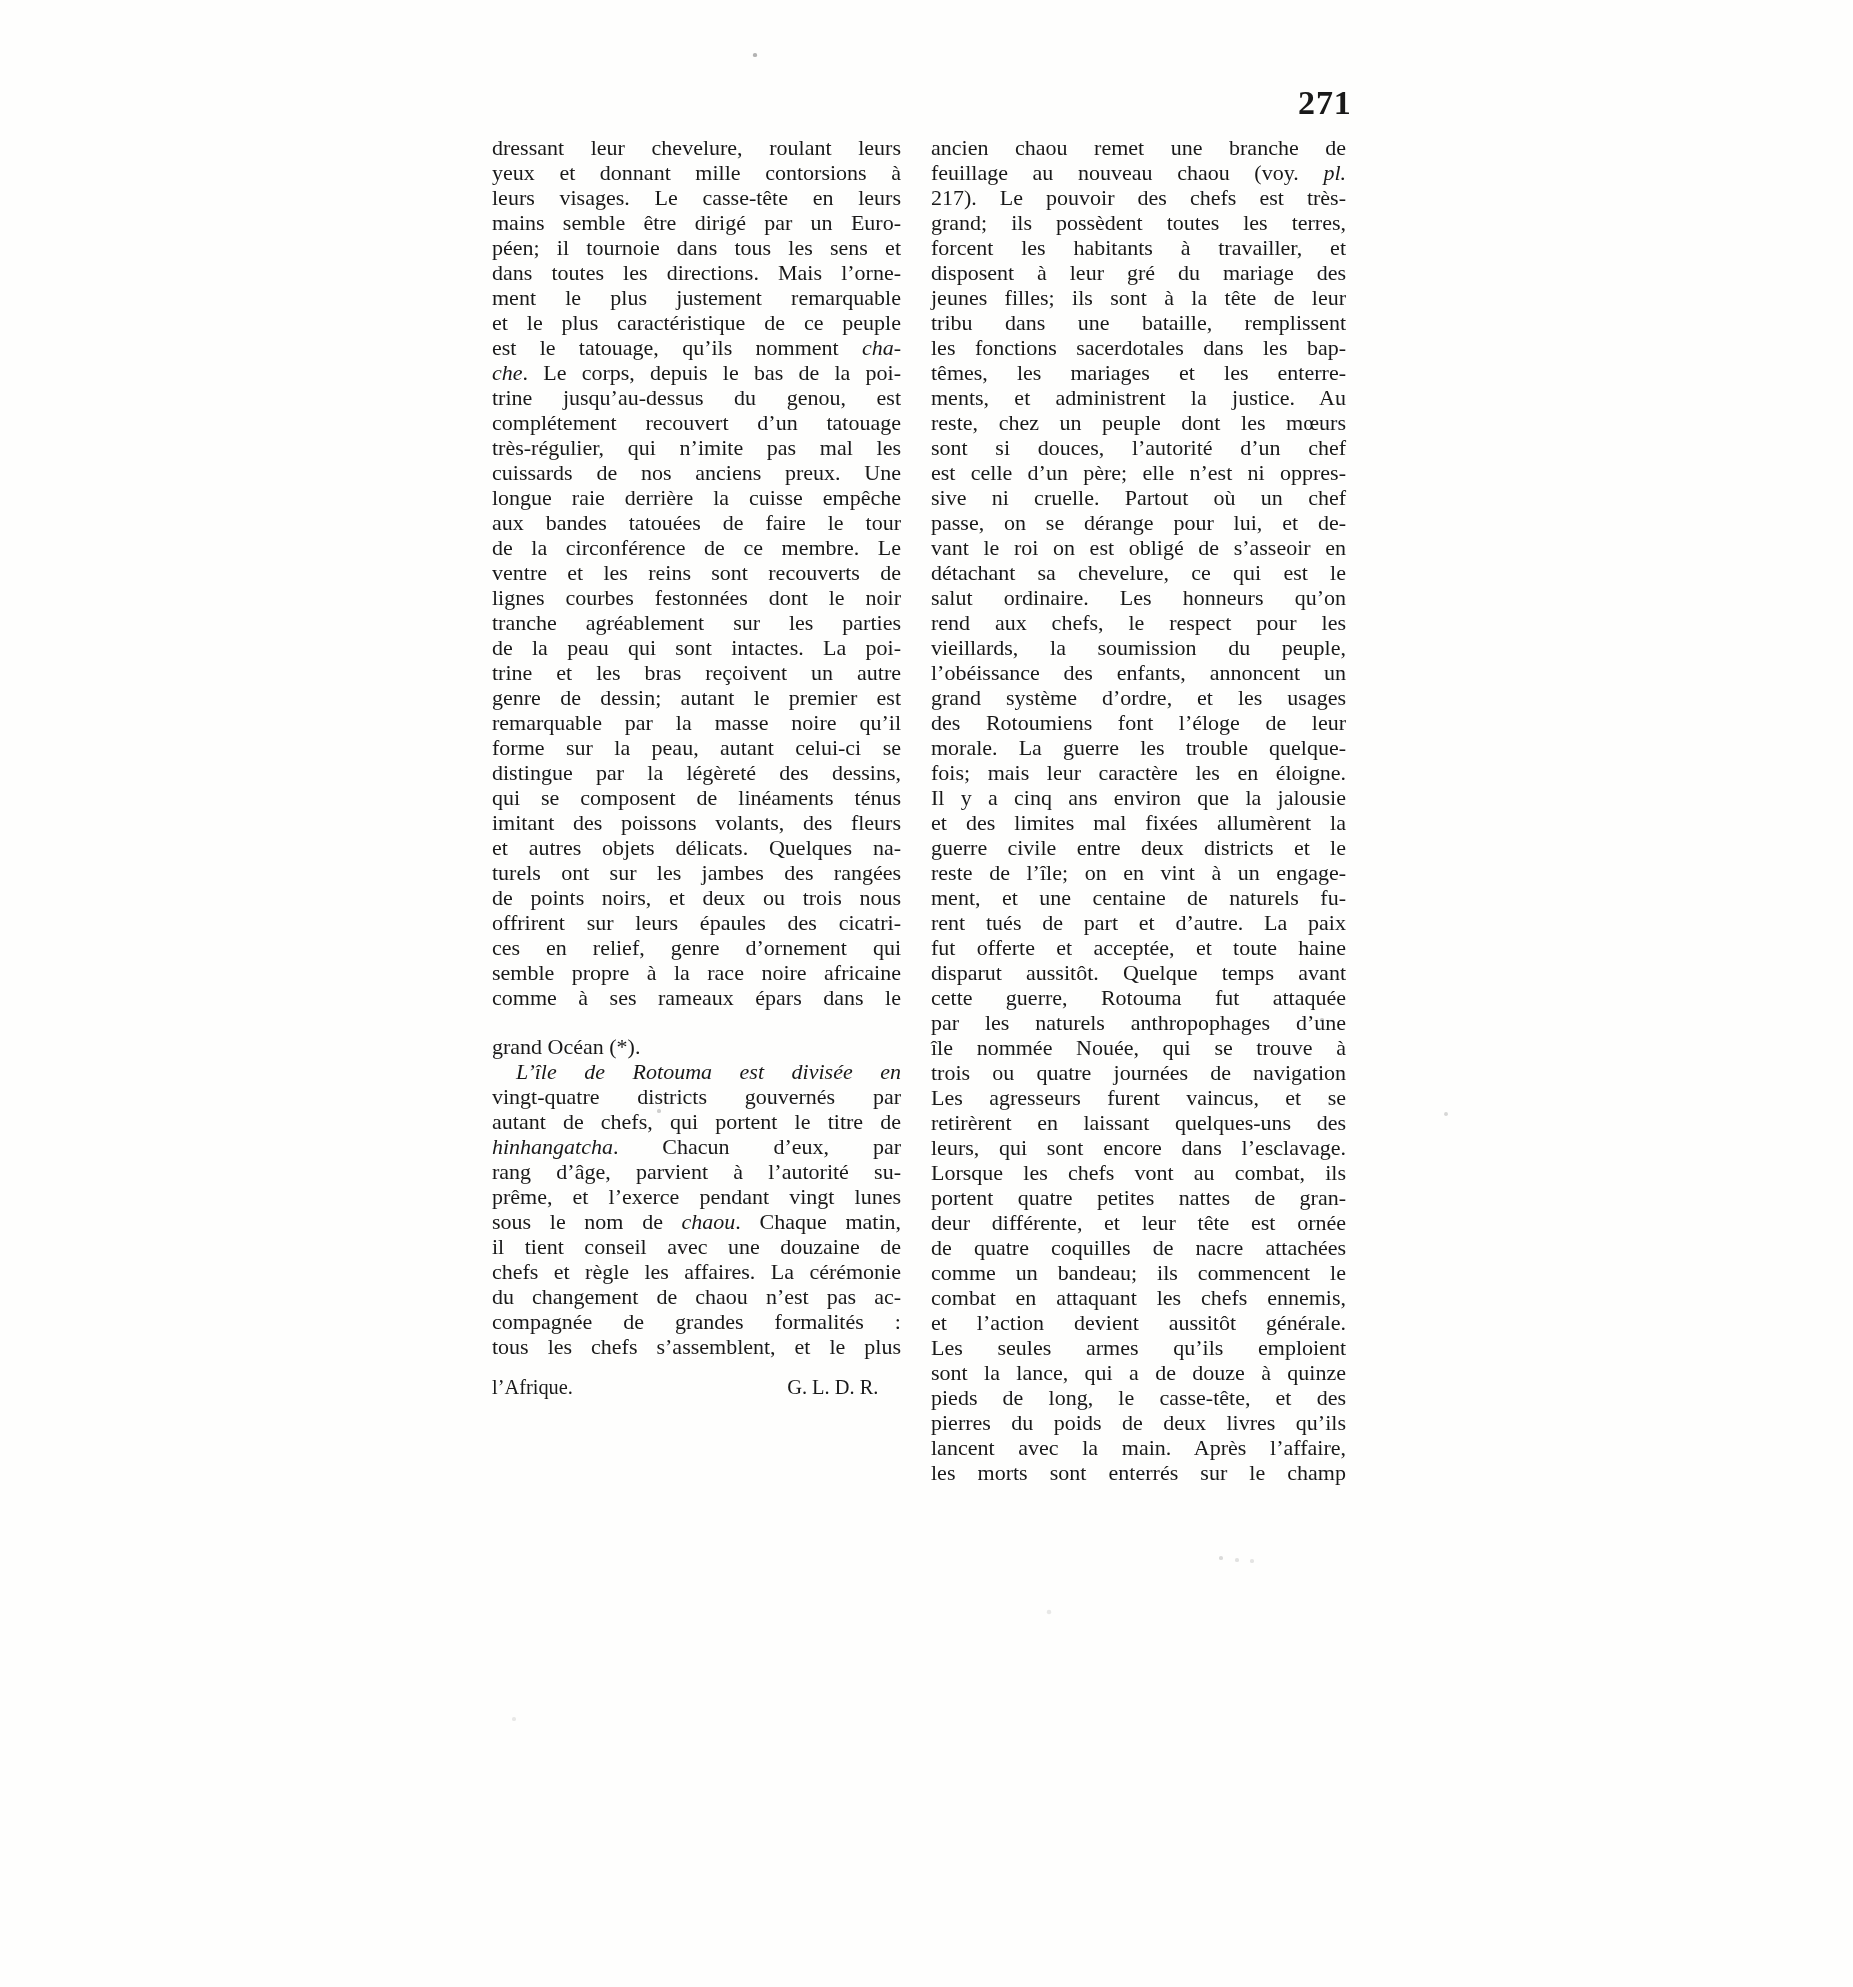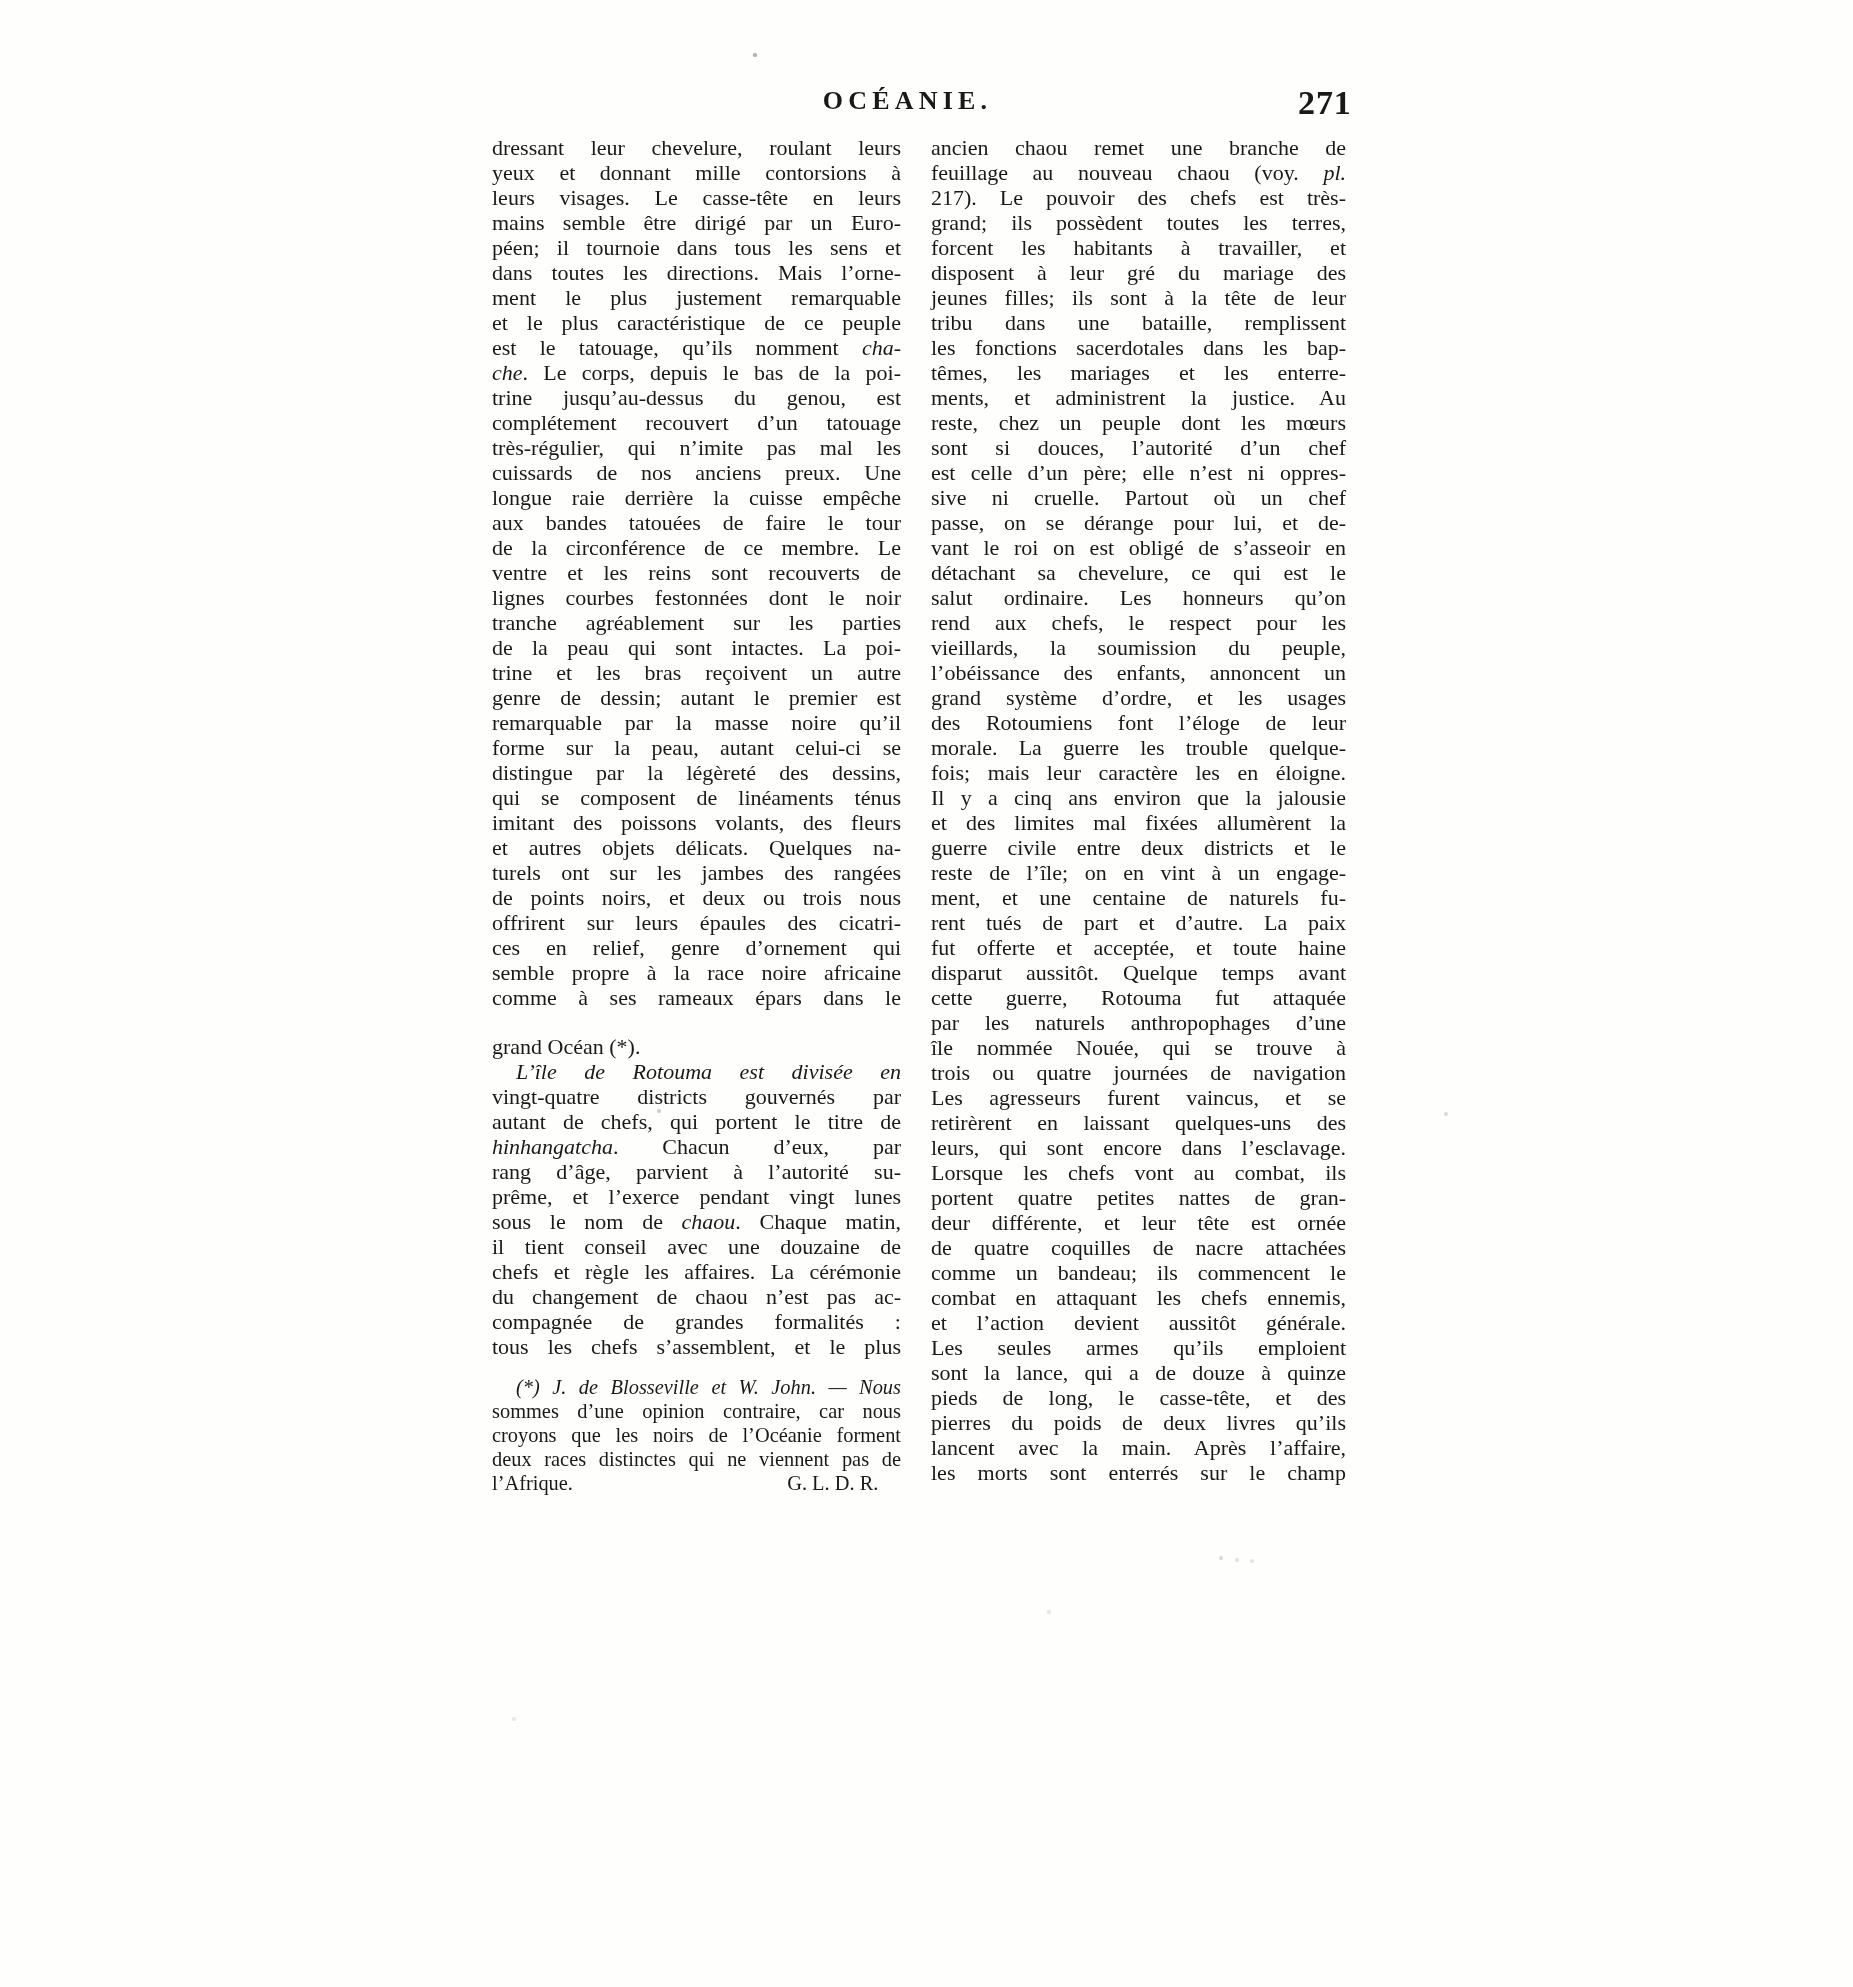--- a/index.html
+++ b/index.html
@@ -91,21 +91,20 @@
       1048px 1611px 0 1.2px rgba(40,40,40,0.10),
       513px 1718px 0 1px rgba(40,40,40,0.10);
   }
   i { font-style: italic; }
 </style>
 </head>
 <body>
 
 <div class="page">
 
-  <div class="running-title">OCÉANIE.</div>
 
   <div class="page-number">271</div>
 
   <div class="text-block">
     <div class="column left">
         <div class="line">dressant leur chevelure, roulant leurs</div>
         <div class="line">yeux et donnant mille contorsions à</div>
         <div class="line">leurs visages. Le casse-tête en leurs</div>
         <div class="line">mains semble être dirigé par un Euro-</div>
         <div class="line">péen; il tournoie dans tous les sens et</div>
@@ -205,26 +204,20 @@
         <div class="line">Les seules armes qu’ils emploient</div>
         <div class="line">sont la lance, qui a de douze à quinze</div>
         <div class="line">pieds de long, le casse-tête, et des</div>
         <div class="line">pierres du poids de deux livres qu’ils</div>
         <div class="line">lancent avec la main. Après l’affaire,</div>
         <div class="line">les morts sont enterrés sur le champ</div>
       </div>
   </div>
 
   <div class="footnote">
-    <div>
-        <div class="line ind">(*) J. de Blosseville et W. John. — Nous</div>
-        <div class="line">sommes d’une opinion contraire, car nous</div>
-        <div class="line">croyons que les noirs de l’Océanie forment</div>
-        <div class="line">deux races distinctes qui ne viennent pas de</div>
-      </div>
     <div class="footnote-last">
       <span>l’Afrique.</span>
       <span>G. L. D. R.</span>
     </div>
   </div>
 
   <div class="scan-noise"></div>
 
 </div>
 

